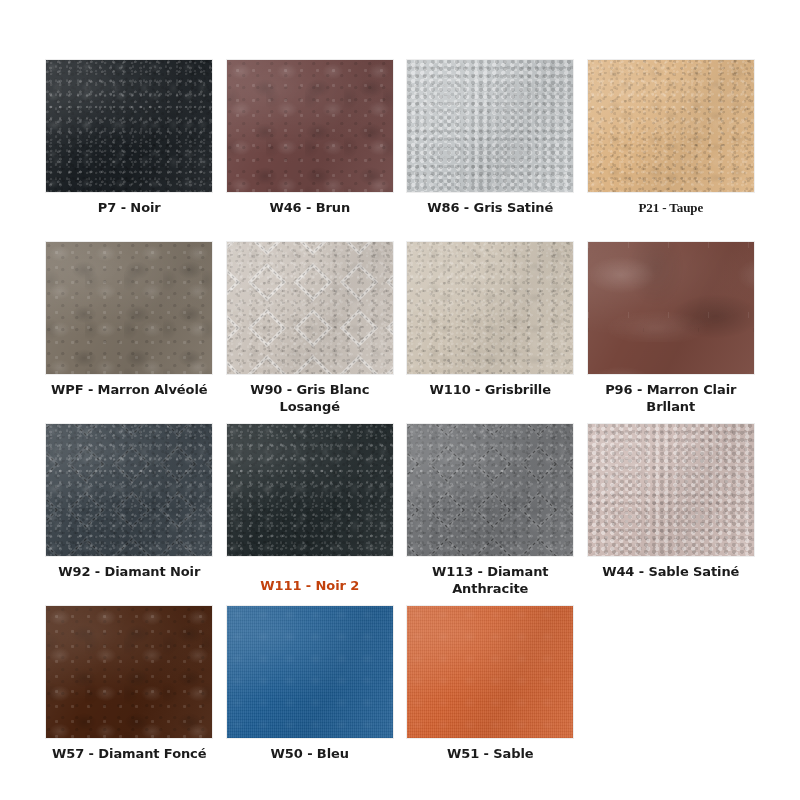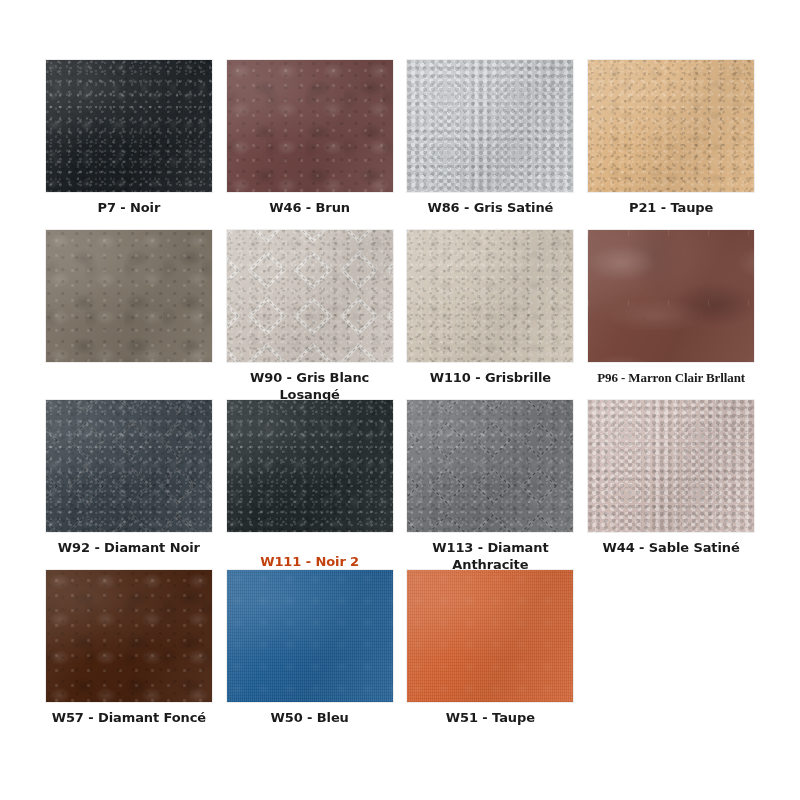--- a/index.html
+++ b/index.html
@@ -18,20 +18,21 @@
   #swatch-grid {
     box-sizing: border-box;
     width: 800px;
     height: 800px;
     padding: 60px 45px 0 45px;
     display: grid;
     grid-template-columns: repeat(4, 1fr);
     grid-template-rows: repeat(4, 170px);
     column-gap: 13px;
     row-gap: 0px;
+    gap: 12px;
   }
 
   .swatch-cell {
     display: flex;
     flex-direction: column;
     align-items: center;
   }
 
   .swatch-chip {
     position: relative;
@@ -193,28 +194,29 @@
         <div class="sheen"></div>
       </div>
       <div class="swatch-label" style="color: rgb(27, 27, 27);">W86 - Gris Satiné</div>
     </div>
     <div class="swatch-cell">
       <div class="swatch-chip tex-fine" style="background-color: rgb(220, 180, 132);">
         <div class="relief"></div>
         <div class="grain"></div>
         <div class="sheen"></div>
       </div>
-      <div class="swatch-label" style="color: rgb(27, 27, 27);">P21 - Taupe</div>
+      <div class="swatch-label" style="color: rgb(27, 27, 27); font-family: Liberation Serif, serif;">P21 - Taupe</div>
     </div>
     <div class="swatch-cell">
       <div class="swatch-chip tex-coarse" style="background-color: rgb(122, 112, 99);">
         <div class="relief"></div>
         <div class="grain"></div>
         <div class="sheen"></div>
       </div>
+      <div class="swatch-label" style="color: rgb(27, 27, 27);">WPF - Marron Alvéolé</div>
     </div>
     <div class="swatch-cell">
       <div class="swatch-chip tex-fine" style="background-color: rgb(203, 195, 187);">
         <div class="relief"></div>
         <div class="grain"></div>
         <div class="quilt">
           <svg viewBox="0 0 166 132" preserveAspectRatio="none" xmlns="http://www.w3.org/2000/svg">
             <defs>
               <pattern id="pql" width="46" height="46" patternUnits="userSpaceOnUse" patternTransform="translate(-6,-6)">
                 <path d="M -6 23 L 23 -6 M 23 52 L 52 23" stroke="rgba(255,255,255,0.45)" stroke-width="3" fill="none"></path>
@@ -237,21 +239,21 @@
         <div class="sheen"></div>
       </div>
       <div class="swatch-label" style="color: rgb(27, 27, 27);">W110 - Grisbrille</div>
     </div>
     <div class="swatch-cell">
       <div class="swatch-chip tex-marble" style="background-color: rgb(118, 70, 60);">
         <div class="relief"></div>
         <div class="grain"></div>
         <div class="sheen"></div>
       </div>
-      <div class="swatch-label" style="color: rgb(27, 27, 27); font-family: Liberation Serif, serif;">P96 - Marron Clair Brllant</div>
+      <div class="swatch-label" style="color: rgb(27, 27, 27);">P96 - Marron Clair Brllant</div>
     </div>
     <div class="swatch-cell">
       <div class="swatch-chip tex-fine" style="background-color: rgb(57, 66, 73);">
         <div class="relief"></div>
         <div class="grain"></div>
         <div class="quilt">
           <svg viewBox="0 0 166 132" preserveAspectRatio="none" xmlns="http://www.w3.org/2000/svg">
             <defs>
               <pattern id="pqd" width="46" height="46" patternUnits="userSpaceOnUse" patternTransform="translate(-6,-6)">
                 <path d="M -6 23 L 23 -6 M 23 52 L 52 23" stroke="rgba(255,255,255,0.10)" stroke-width="3" fill="none"></path>
@@ -319,15 +321,15 @@
         <div class="sheen"></div>
       </div>
       <div class="swatch-label" style="color: rgb(27, 27, 27);">W50 - Bleu</div>
     </div>
     <div class="swatch-cell">
       <div class="swatch-chip tex-smooth" style="background-color: rgb(210, 96, 47);">
         <div class="relief"></div>
         <div class="grain"></div>
         <div class="sheen"></div>
       </div>
-      <div class="swatch-label" style="color: rgb(27, 27, 27);">W51 - Taupe</div>
+      <div class="swatch-label" style="color: rgb(27, 27, 27);">W51 - Sable</div>
     </div>
   </div>
 
 </body></html>

